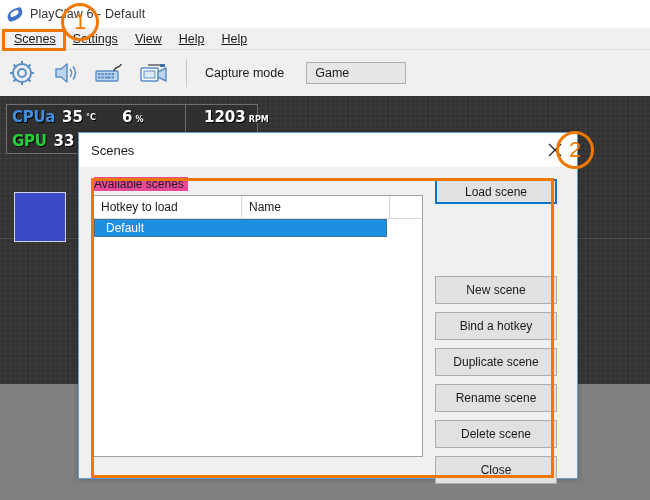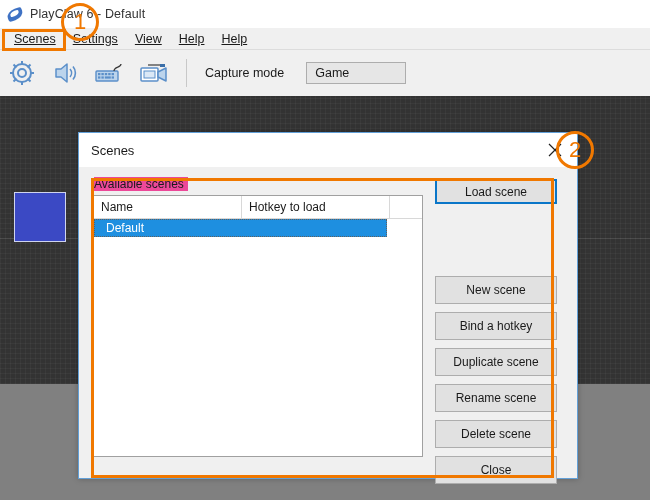--- a/index.html
+++ b/index.html
@@ -413,20 +413,41 @@
       <div class="tb-sep"></div>
       <span class="capture-label">Capture mode</span>
       <div class="capture-combo">
         <span>Game</span>
       </div>
     </div>
 
     <div class="preview">
       <div class="preview-crosshair-h"></div>
 
+      <div class="stats-box">
+        <div class="stats-row">
+          <div class="stats-divider"></div>
+          <span class="st-label st-cpu">CPUa</span>
+          <span class="st-val">35</span>
+          <span class="st-unit">°C</span>
+          <span class="st-pct">
+            <span class="st-val">6</span>
+            <span class="st-unit">%</span>
+          </span>
+          <span class="st-rpm">
+            <span class="st-val">1203</span>
+            <span class="st-unit">RPM</span>
+          </span>
+        </div>
+        <div class="stats-row">
+          <div class="stats-divider"></div>
+          <span class="st-label st-gpu">GPU</span>
+          <span class="st-val">33</span>
+        </div>
+      </div>
 
       <div class="blue-box"></div>
     </div>
 
     <div class="bottom-gray"></div>
   </div>
 
   <div class="dialog">
     <div class="dlg-titlebar">
       <span class="dlg-title">Scenes</span>
@@ -436,22 +457,22 @@
         </svg>
       </span>
     </div>
 
     <div class="dlg-body">
 
       <div class="group-box">
         <span class="group-label">Available scenes</span>
         <div class="listview">
           <div class="lv-header">
+            <div class="lv-col c2">Hotkey to load</div>
             <div class="lv-col c1">Name</div>
-            <div class="lv-col c2">Hotkey to load</div>
             <div class="lv-col c3"></div>
           </div>
           <div class="lv-row selected">
             <span>Default</span>
           </div>
         </div>
       </div>
 
       <div class="btn-col">
         <div class="dlg-btn primary">Load scene</div>

